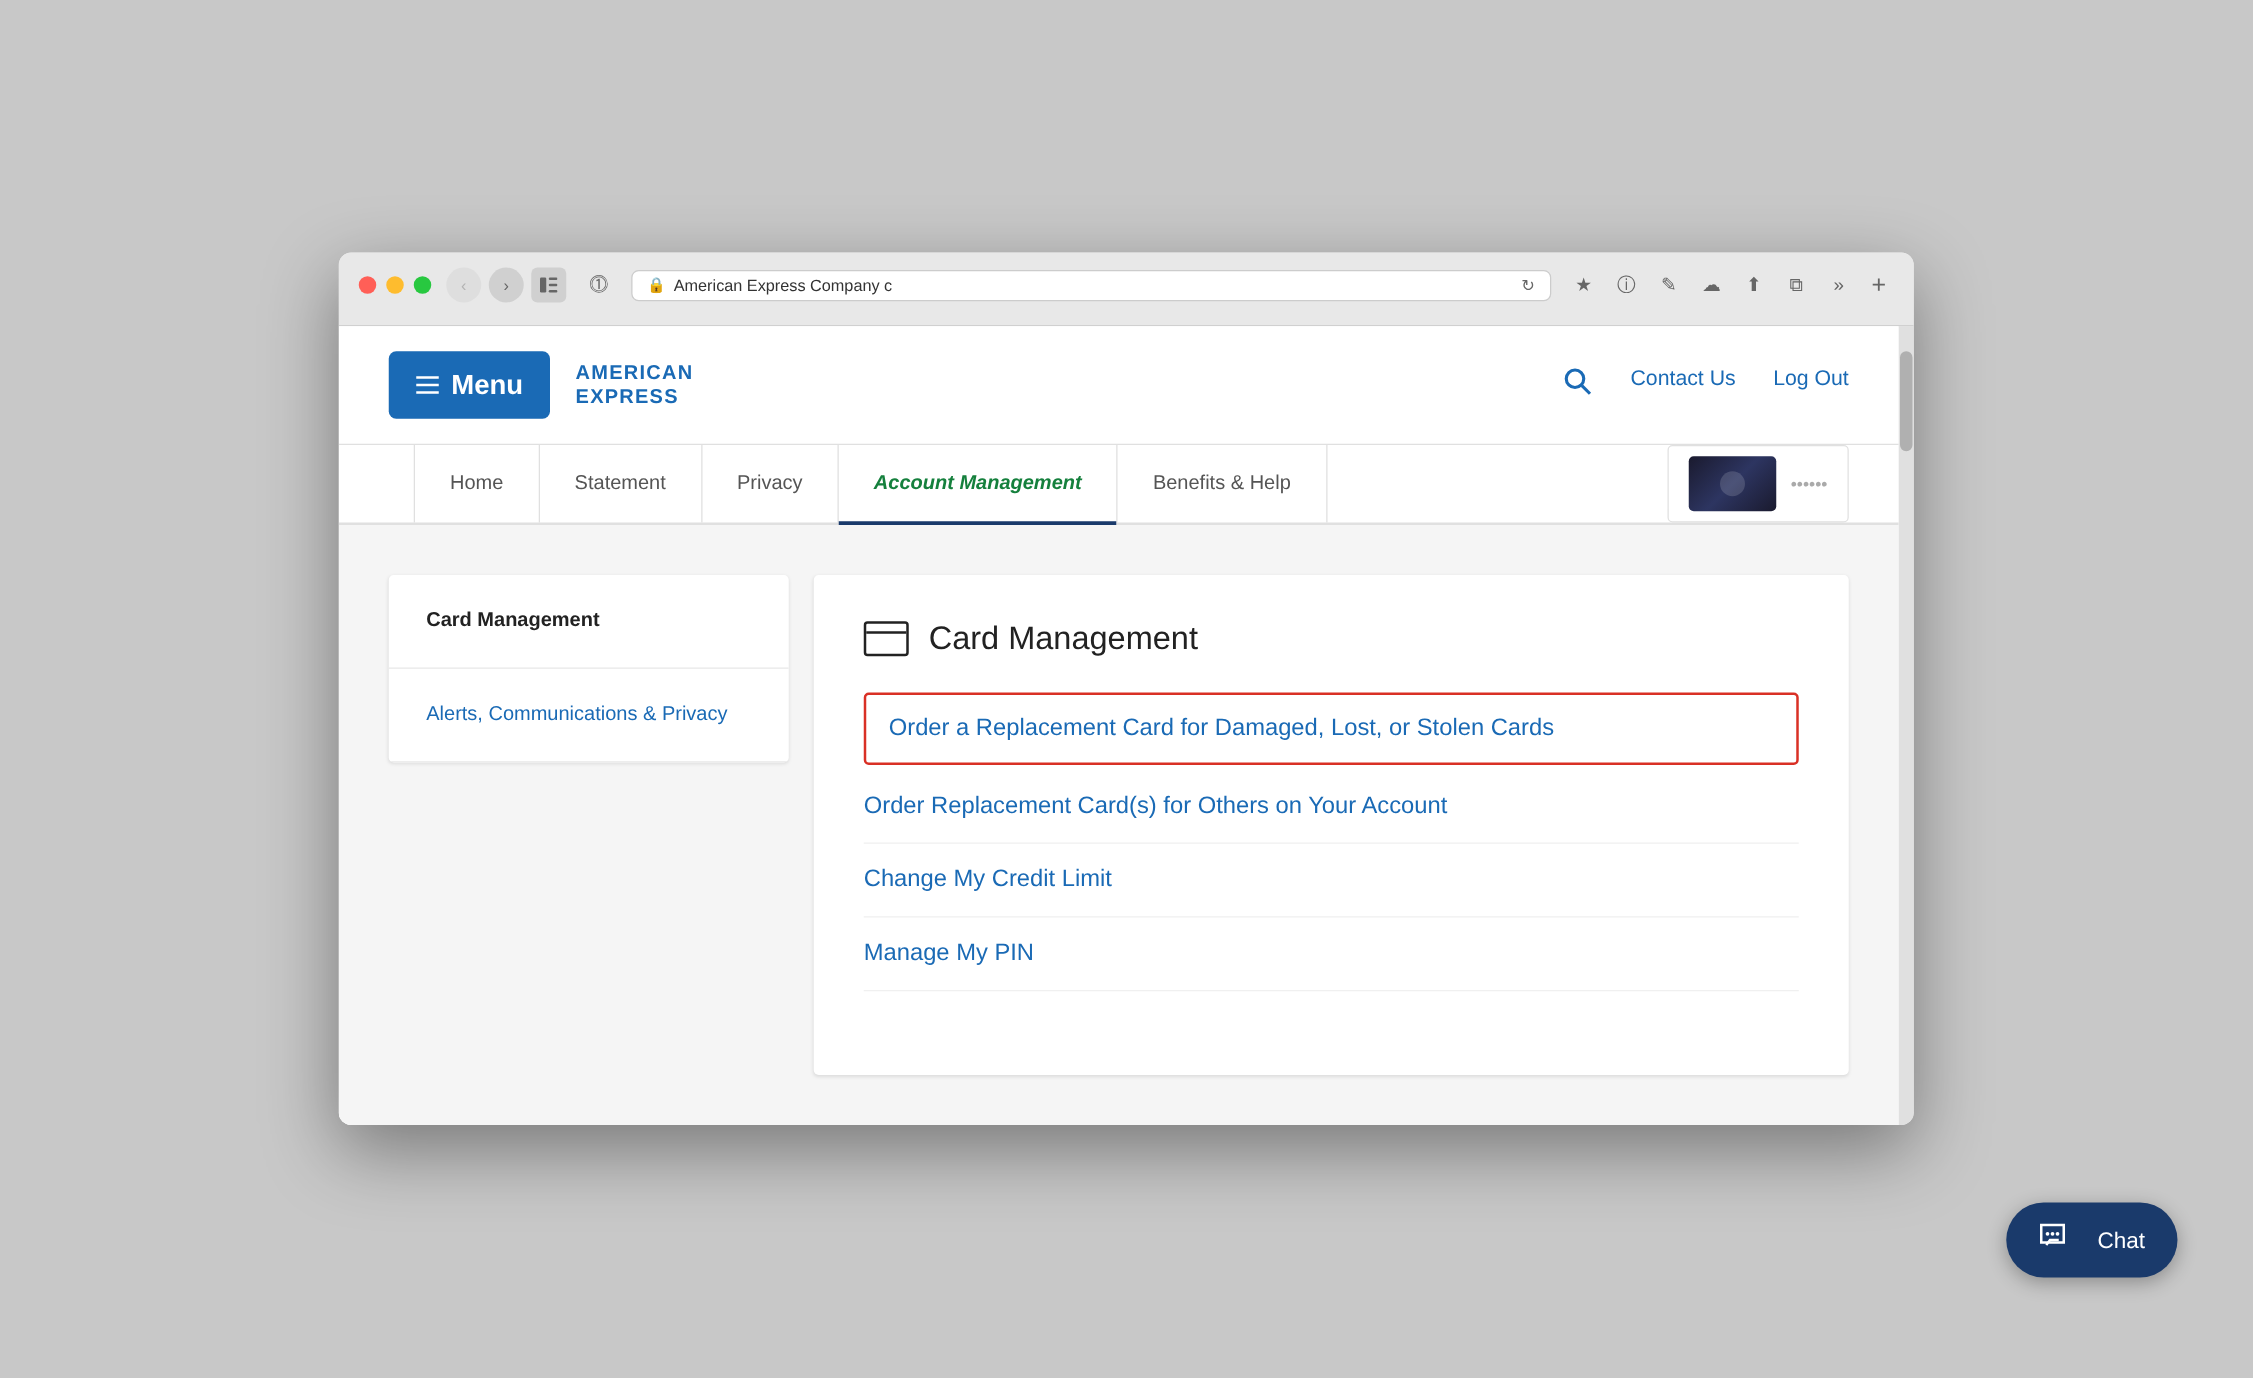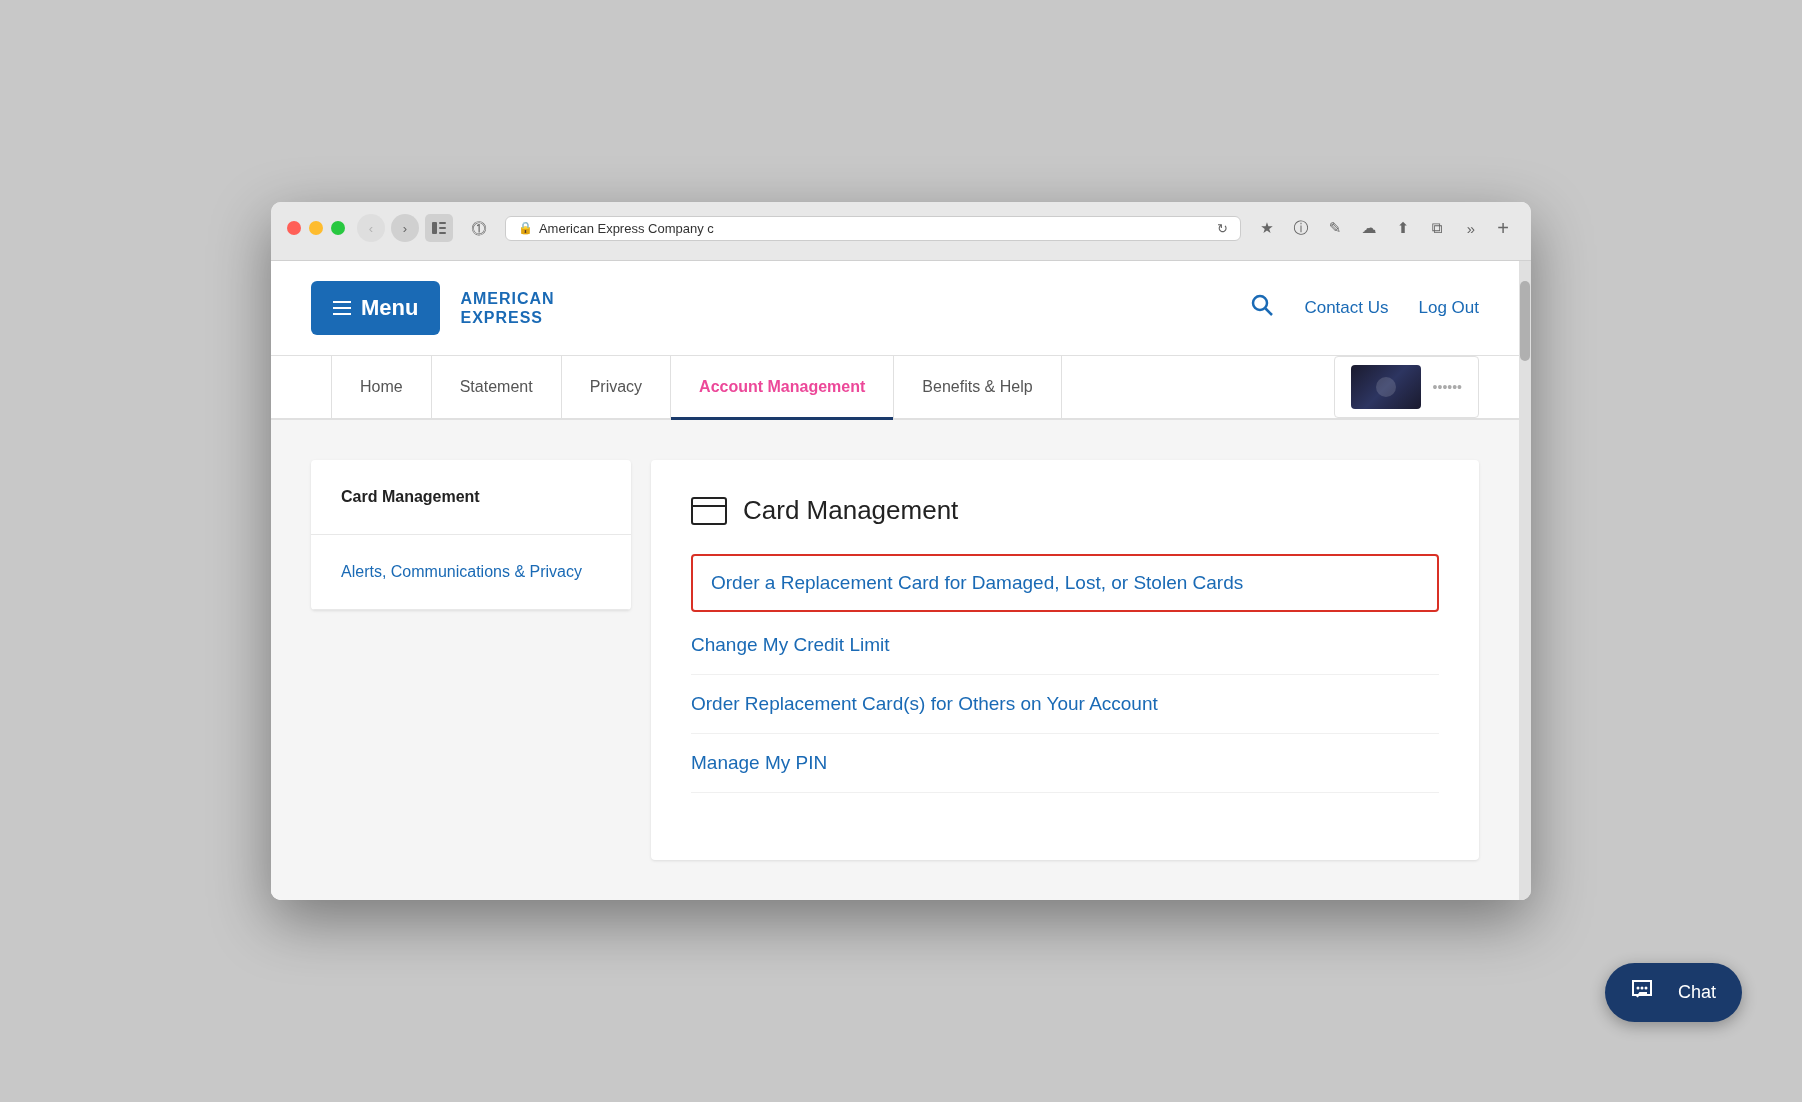--- a/index.html
+++ b/index.html
@@ -199,21 +199,20 @@
       font-size: 16px;
       font-weight: 900;
       letter-spacing: 1px;
       line-height: 1.2;
       text-transform: uppercase;
       margin-right: auto;
     }
 
     .header-actions {
       display: flex;
-      align-items: center;
       gap: 30px;
     }
 
     .search-icon-btn {
       background: none;
       border: none;
       cursor: pointer;
       font-size: 22px;
       color: #1a6ab5;
     }
@@ -249,22 +248,23 @@
       cursor: pointer;
       text-decoration: none;
       position: relative;
       border-right: 1px solid #e0e0e0;
     }
     .nav-item:first-child {
       border-left: 1px solid #e0e0e0;
     }
 
     .nav-item.active {
-      color: #ec4899;
+      color: #15803d;
       font-weight: 600;
+      font-style: italic;
     }
     .nav-item.active::after {
       content: '';
       position: absolute;
       bottom: -2px;
       left: 0;
       right: 0;
       height: 3px;
       background: #1a3a6b;
     }
@@ -526,22 +526,22 @@
           </div>
 
           <div class="main-panel">
             <div class="panel-title">
               <div class="card-icon"></div>
               <span>Card Management</span>
             </div>
 
             <div class="panel-links">
               <a class="panel-link highlighted">Order a Replacement Card for Damaged, Lost, or Stolen Cards</a>
+              <a class="panel-link">Order Replacement Card(s) for Others on Your Account</a>
               <a class="panel-link">Change My Credit Limit</a>
-              <a class="panel-link">Order Replacement Card(s) for Others on Your Account</a>
               <a class="panel-link">Manage My PIN</a>
             </div>
           </div>
 
         </div>
       </div>
 
     </div>
 
     <div class="scrollbar">

